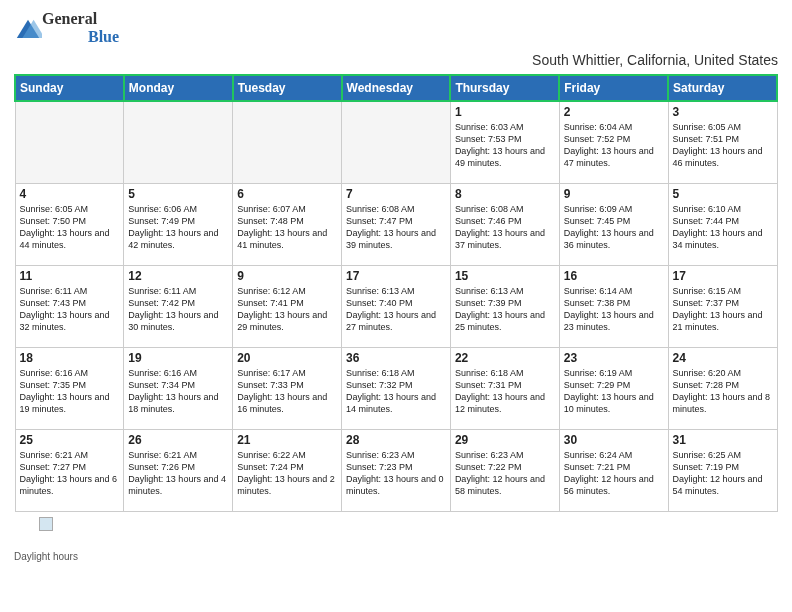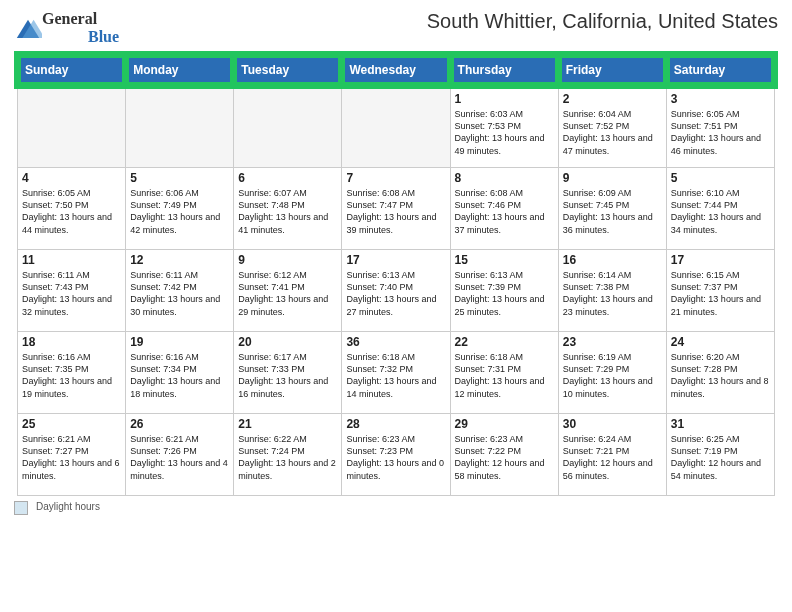--- a/index.html
+++ b/index.html
@@ -49,36 +49,37 @@
     }
     .title-block {
       text-align: right;
     }
     .main-title {
       font-size: 34px;
       font-weight: bold;
       color: #222;
     }
     .subtitle {
-      font-size: 20px;
+      font-size: 14px;
       color: #333;
+      margin-top: 42px;
     }
     .calendar {
       width: 100%;
       border-collapse: collapse;
       border: 1px solid #aaa;
     }
     .calendar th {
       background: #2a6db5;
       color: #fff;
       font-size: 12px;
       font-weight: bold;
       padding: 5px 4px;
       text-align: left;
-      border: 7px solid #22c55e;
+      border: 2px solid #22c55e;
     }
     .calendar td {
       vertical-align: top;
       border: 1px solid #ccc;
       padding: 3px 4px;
       width: calc(100% / 7);
       font-size: 9.5px;
       color: #222;
       background: #fff;
       height: 82px;
@@ -101,21 +102,23 @@
     .footer {
       margin-top: 5px;
       font-size: 10px;
       color: #555;
       display: flex;
       align-items: center;
       gap: 8px;
     }
     .footer-item {
       display: flex;
-      gap: 8px;
+      align-items: center;
+      gap: 20px;
+      flex-direction: column;
     }
     .footer-box {
       width: 14px;
       height: 14px;
       background: #d4e6f1;
       border: 1px solid #aaa;
     }
   </style>
 </head>
 <body>

